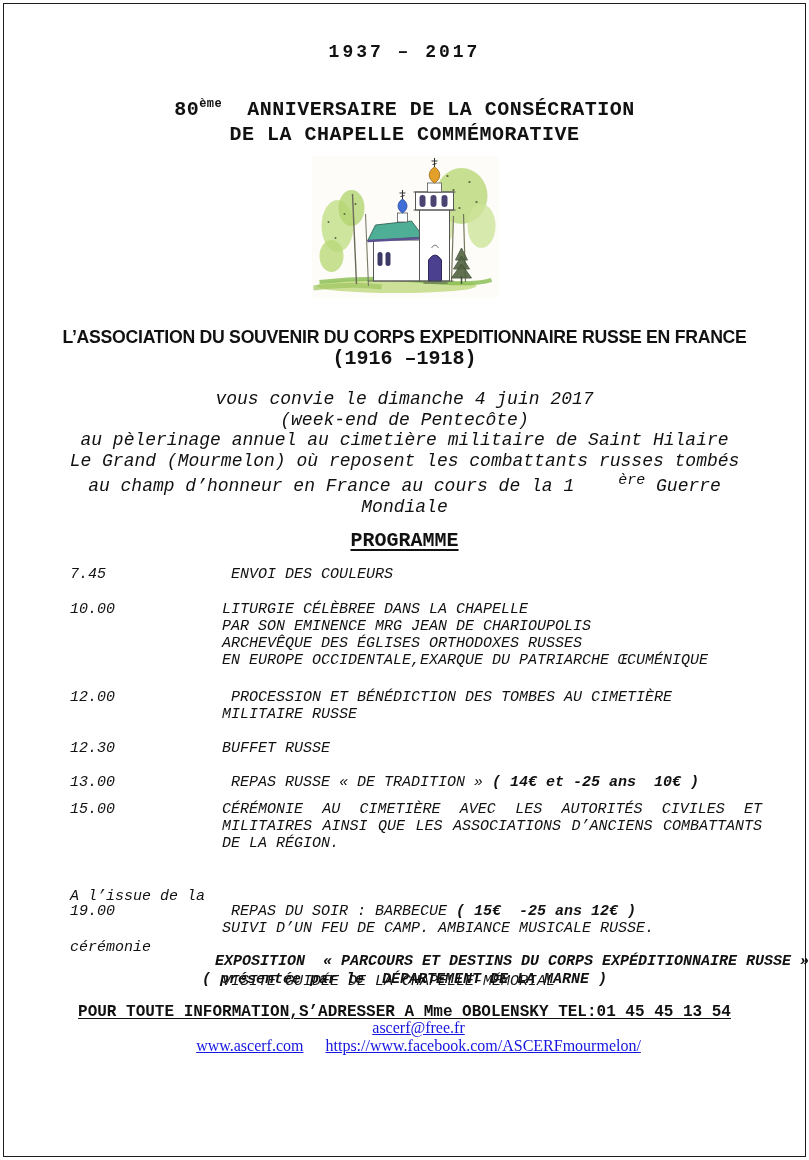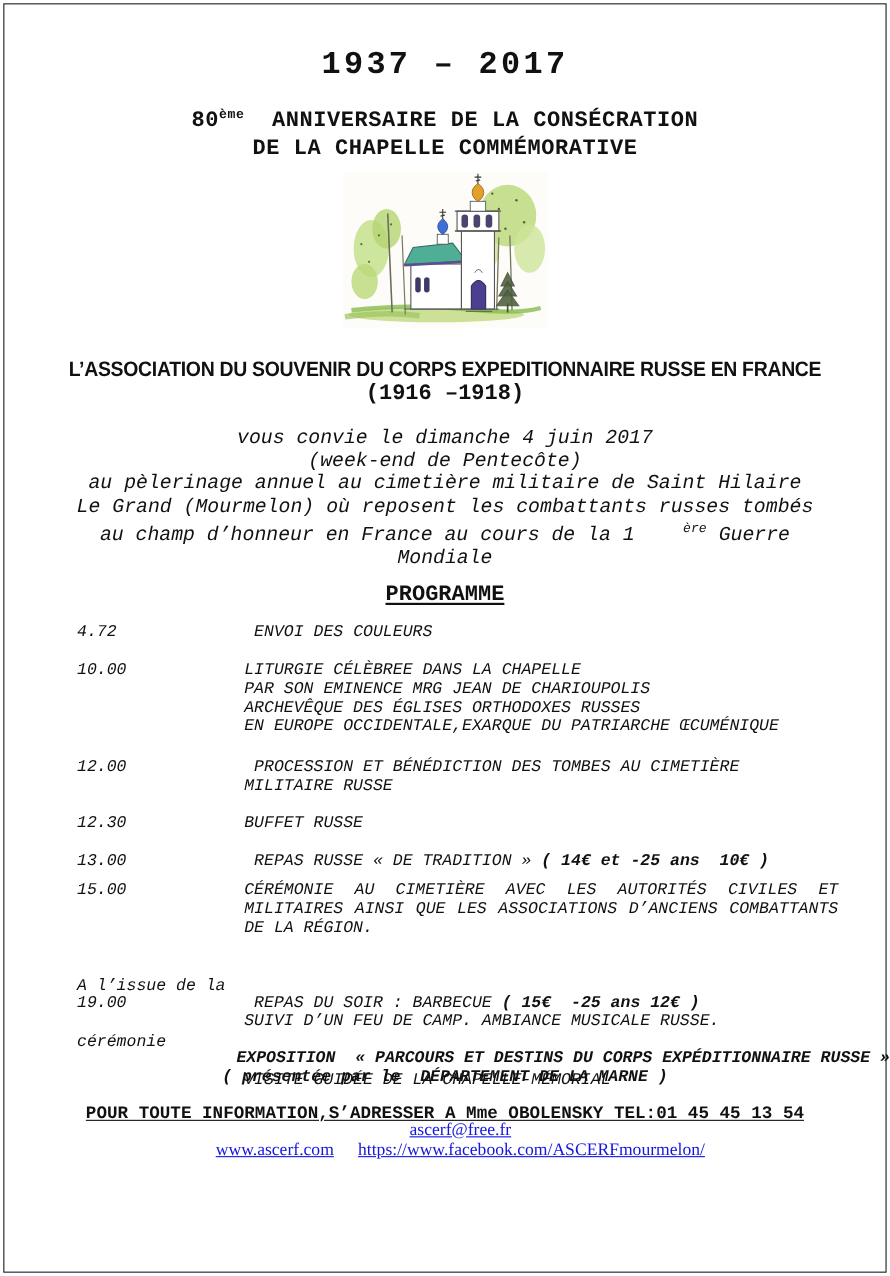--- a/index.html
+++ b/index.html
@@ -4,32 +4,32 @@
 <style>
   html,body{margin:0;padding:0;background:#ffffff;}
   .page{position:relative;width:809px;height:1160px;background:#ffffff;overflow:hidden;
         font-family:"Liberation Mono",monospace;color:#111;}
   .frame{position:absolute;inset:3px;border:1px solid #1c1c1c;pointer-events:none;}
   .abs{position:absolute;left:0;right:0;}
   .center{text-align:center;}
   .mono{font-family:"Liberation Mono",monospace;}
   .pre{white-space:pre-wrap;}
 
-  .title{top:42px;font-size:29px;font-weight:bold;letter-spacing:3px;}
+  .title{top:42px;font-size:18px;font-weight:bold;letter-spacing:3px;}
   .subtitle{top:92px;font-size:20px;font-weight:bold;line-height:25px;letter-spacing:.5px;}
   .subtitle sup{font-size:12px;}
 
   .chapel{top:156px;left:50%;transform:translateX(-50%);position:absolute;width:187px;height:142px;}
 
   .assoc1{top:326px;font-size:19px;font-weight:bold;font-family:"Liberation Sans",sans-serif;
           transform:scaleX(0.93);letter-spacing:-0.3px;}
   .assoc2{top:347px;font-size:20px;font-weight:bold;}
 
   .invite{top:389px;font-size:18px;font-style:italic;line-height:20.5px;}
-  .invite sup{font-size:12px;padding-left:44px;}
+  .invite sup{font-size:15px;padding-left:44px;}
 
   .prog-head{top:529px;font-size:20px;font-weight:bold;}
   .prog-head span{text-decoration:underline;text-underline-offset:3px;}
 
   .sched-row{position:absolute;left:70px;right:55px;display:flex;align-items:flex-start;
              font-size:15px;font-style:italic;line-height:17px;}
   .sched-time{width:152px;flex:0 0 152px;white-space:pre-wrap;}
   .sched-desc{flex:1;}
   .sched-row.bottom-align{align-items:flex-end;}
   .just{text-align:justify;width:540px;}
@@ -138,21 +138,21 @@
     <div>(week-end de Pentecôte)</div>
     <div>au pèlerinage annuel au cimetière militaire de Saint Hilaire</div>
     <div>Le Grand (Mourmelon) où reposent les combattants russes tombés</div>
     <div><span class="pre">au champ d’honneur en France au cours de la 1</span><sup>ère</sup><span class="pre"> Guerre</span></div>
     <div>Mondiale</div>
   </div>
 
   <div class="abs center prog-head mono"><span>PROGRAMME</span></div>
 
   <div class="sched-row" style="top:566px">
-    <div class="sched-time">4.72</div>
+    <div class="sched-time">7.45</div>
     <div class="sched-desc">
       <div class="pre"> ENVOI DES COULEURS</div>
     </div>
   </div>
 
   <div class="sched-row" style="top:601px">
     <div class="sched-time">10.00</div>
     <div class="sched-desc">
       <div class="pre">LITURGIE CÉLÈBREE DANS LA CHAPELLE</div>
       <div class="pre">PAR SON EMINENCE MRG JEAN DE CHARIOUPOLIS</div>

